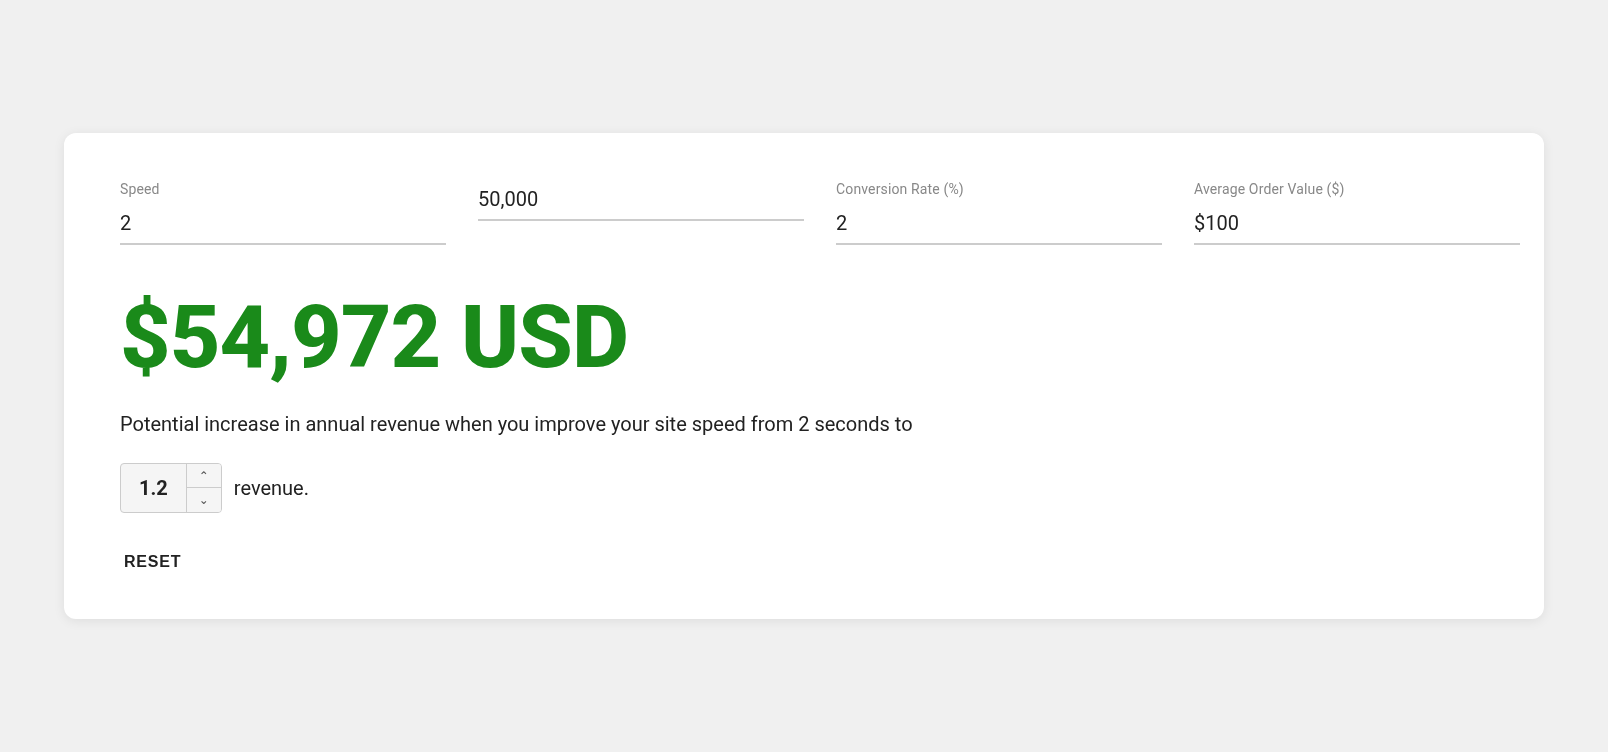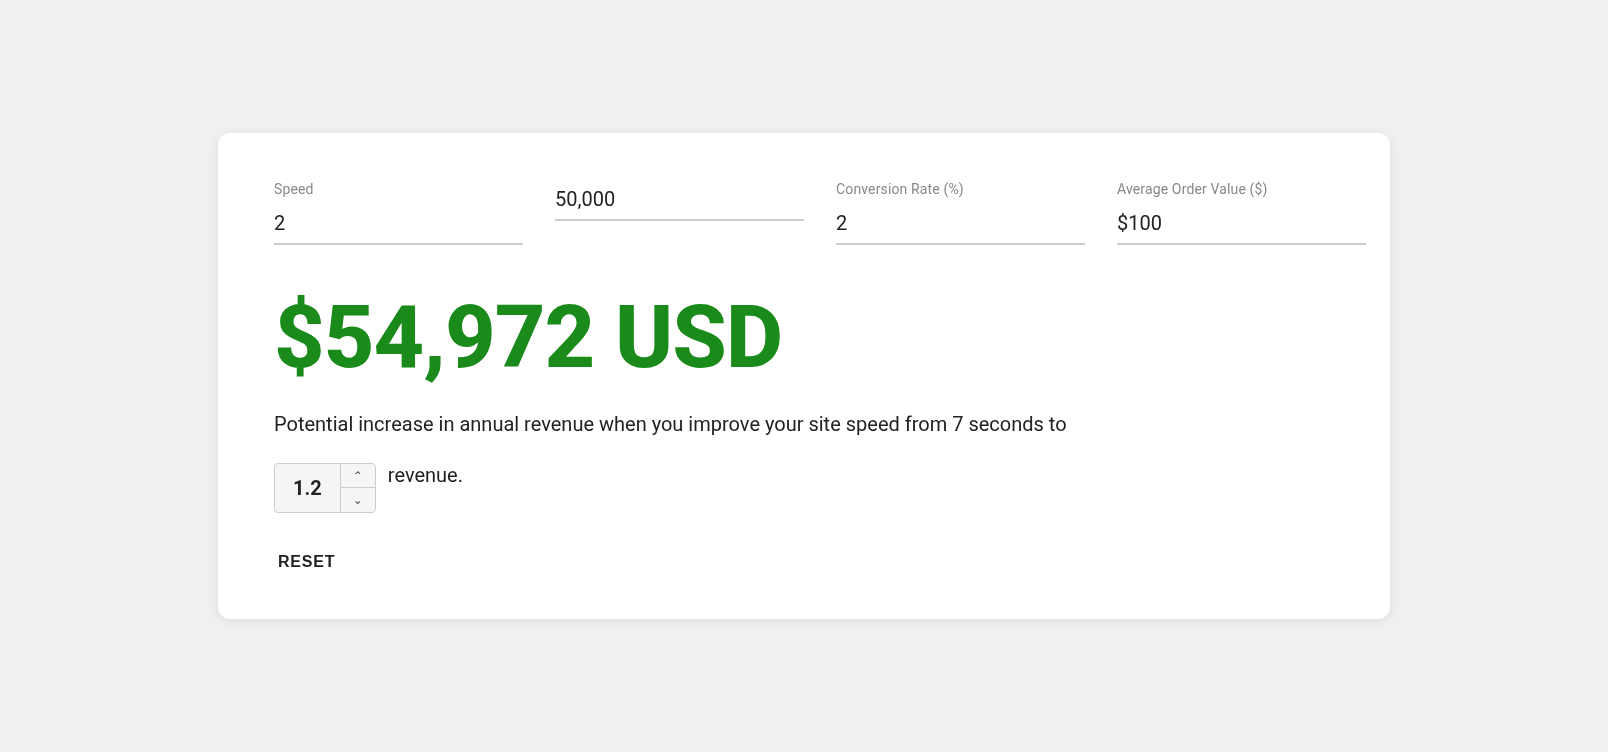--- a/index.html
+++ b/index.html
@@ -14,21 +14,21 @@
       justify-content: center;
       align-items: center;
       min-height: 100vh;
       font-family: -apple-system, BlinkMacSystemFont, 'Segoe UI', Roboto, sans-serif;
     }
 
     .calculator-card {
       background: #ffffff;
       border-radius: 12px;
       padding: 48px 24px 40px 56px;
-      width: 1172px;
+      width: 1480px;
       max-width: 95vw;
       box-shadow: 0 2px 12px rgba(0,0,0,0.08);
     }
 
     .inputs-row {
       display: grid;
       grid-template-columns: 1fr 1fr 1fr 1fr;
       gap: 32px;
       margin-bottom: 48px;
     }
@@ -69,21 +69,21 @@
 
     .result-description {
       font-size: 20px;
       color: #222;
       margin-bottom: 24px;
       line-height: 1.5;
     }
 
     .stepper-row {
       display: flex;
-      align-items: flex-start;
+      align-items: center;
       gap: 12px;
       margin-bottom: 8px;
     }
 
     .stepper-box {
       display: flex;
       align-items: center;
       border: 1px solid #ccc;
       border-radius: 4px;
       overflow: hidden;
@@ -176,21 +176,21 @@
     <div class="input-group">
       <label class="input-label">Average Order Value ($)</label>
       <input class="input-field" type="text" value="$100" style="">
     </div>
 
   </div>
 
   <div class="result-amount">$54,972 USD</div>
 
   <div class="result-description">
-    <span>Potential increase in annual revenue when you improve your site speed from 7 seconds to</span>
+    <span>Potential increase in annual revenue when you improve your site speed from 2 seconds to</span>
   </div>
 
   <div class="stepper-row">
     <div class="stepper-box">
       <span class="stepper-value">1.2</span>
       <div class="stepper-divider"></div>
       <div class="stepper-buttons">
         <button class="stepper-btn stepper-btn-up">⌃</button>
         <button class="stepper-btn stepper-btn-down">⌄</button>
       </div>

